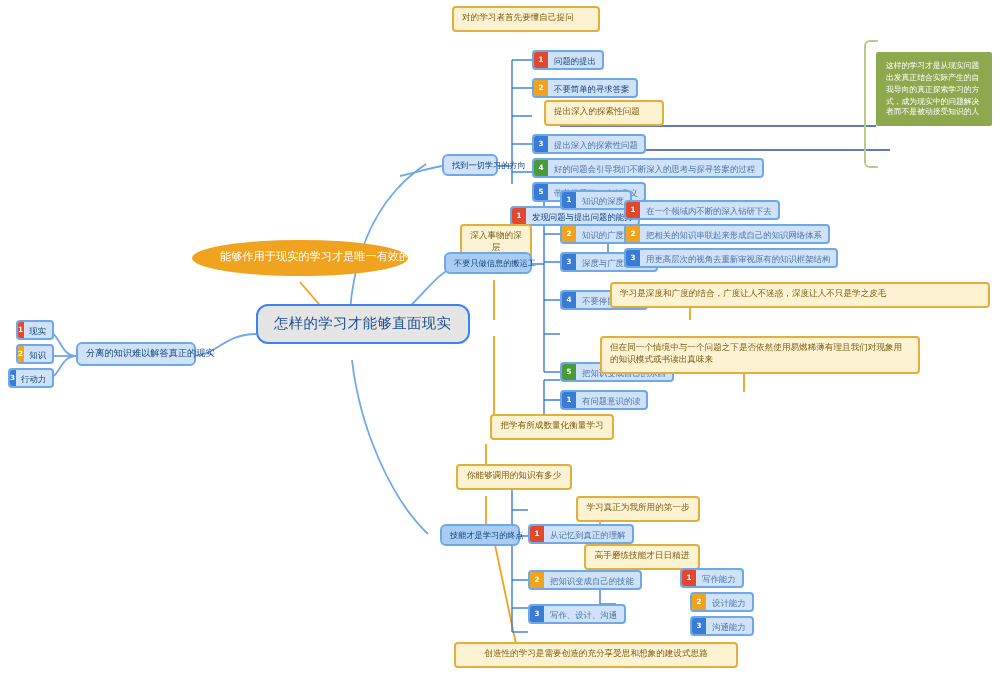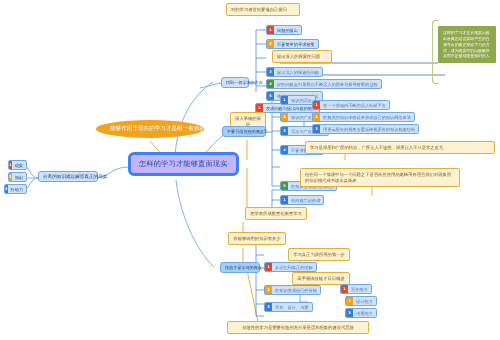--- a/index.html
+++ b/index.html
@@ -10,22 +10,22 @@
     overflow:hidden;
     position:relative;
   }
   #canvas{position:absolute;inset:0;width:500px;height:340px;}
   svg.links{position:absolute;left:0;top:0;width:500px;height:340px;pointer-events:none;}
 
   .node{position:absolute;box-sizing:border-box;white-space:nowrap;}
 
   
   .root{
-    background:#c4b5fd;
-    border:3px solid #3b82f6;
+    background:#e5e5e5;
+    border:1px solid #3b82f6;
     border-radius:6px;
     color:#1a4f91;
     font-size:7.2px;
     padding:4px 8px;
     letter-spacing:.2px;
   }
   
   .oval{
     background:#f0a31e;
     border-radius:50%/50%;

